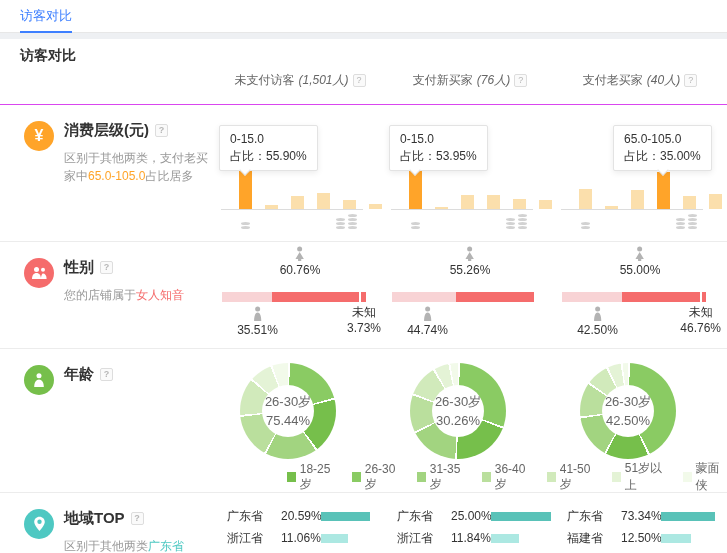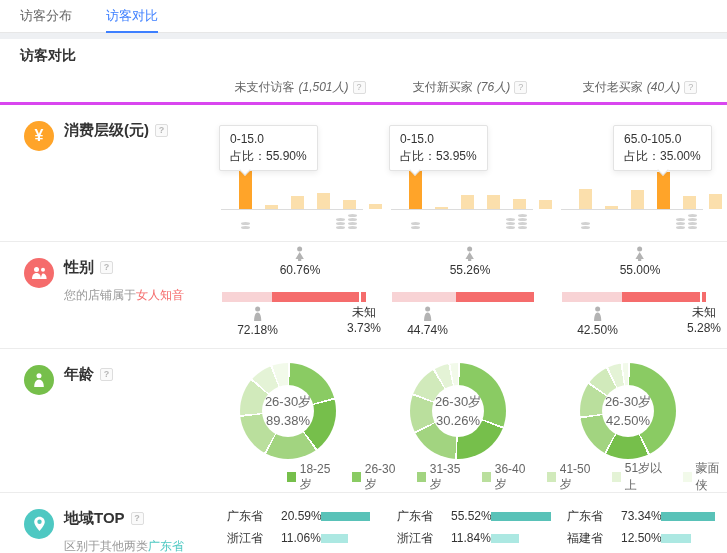--- a/index.html
+++ b/index.html
@@ -17,21 +17,21 @@
   .band { height:6px; background:#eef0f3; }
 
   
   .panel-header { height:33px; display:flex; align-items:center; padding:0 20px; }
   .panel-title { font-size:14px; font-weight:bold; color:#333; }
   .header-right { margin-left:auto; display:flex; align-items:center; gap:6px; color:#666; }
   .caret { width:0; height:0; border-left:4px solid transparent; border-right:4px solid transparent;
     border-top:5px solid #9aa0a6; margin-right:14px; }
 
   
-  .col-headers { display:flex; align-items:center; height:33px; border-bottom:3px solid #d946ef; }
+  .col-headers { display:flex; align-items:flex-start; height:33px; border-bottom:1px solid #d946ef; }
   .col-spacer { width:215px; }
   .col-head { width:170px; display:flex; justify-content:center; align-items:center; gap:4px; color:#666; }
   .col-count { font-style:italic; }
   .help { width:13px; height:13px; flex:0 0 13px; border:1px solid #ddd; background:#fafafa;
     color:#b6b6b6; border-radius:2px; font-size:9px; line-height:11px; text-align:center;
     display:inline-block; cursor:pointer; }
 
   
   .row { display:flex; border-bottom:1px solid #ececec; position:relative; }
   .row-label { width:215px; padding:16px 0 0 20px; position:relative; }
@@ -84,21 +84,20 @@
   .r-name { width:54px; color:#333; }
   .r-pct { width:40px; color:#333; }
   .r-bar { height:9px; margin-left:0; }
 
   .hl { font-weight:normal; }
 </style>
 </head>
 <body>
 
 <div class="tabbar">
-  <div class="tab">访客分布</div>
   <div class="tab active">访客对比</div>
 </div>
 <div class="band"></div>
 
 <div class="panel-header">
   <div class="panel-title">访客对比</div>
 </div>
 
 <div class="col-headers">
   <div class="col-spacer"></div>
@@ -121,20 +120,23 @@
 
 <div class="row row-consumption">
   <div class="row-label">
     <div class="row-icon" style="background:#FFA429">
       <span style="font-size:16px;font-weight:bold;">¥</span>
     </div>
     <div class="row-text">
       <div class="row-title">
         <span>消费层级(元)</span>
         <span class="help">?</span>
+      </div>
+      <div class="row-desc">
+        <span>区别于其他两类，支付老买家中</span><span class="hl" style="color:#FFA429">65.0-105.0</span><span>占比居多</span>
       </div>
     </div>
   </div>
   <div style="display:flex" id="consumption-cells">
       <div class="cell">
         <div class="tooltip" style="left: 4px;">
           <div>0-15.0</div>
           <div>占比：55.90%</div>
           <div class="tt-arrow" style="left: 20.5px;"></div>
         </div>
@@ -268,21 +270,21 @@
           </svg><span>60.76%</span></div>
         <div class="g-bar">
           <div style="width: 50.4242px; background: rgb(248, 211, 213);"></div>
           <div style="width: 86.2792px; background: rgb(245, 108, 108);"></div>
           <div style="width: 2px; background: rgb(255, 255, 255);"></div>
           <div style="width: 5.2966px; background: rgb(245, 108, 108);"></div>
         </div>
         <div class="g-label" style="left: 25%; top: 64px; transform: translateX(-50%);"><svg width="14" height="16" viewBox="0 0 14 16" fill="#b3b3b3">
             <circle cx="7" cy="3" r="2.5"></circle>
             <path d="M3.4 15 C3.4 9.8 4.8 6.4 7 6.4 C9.2 6.4 10.6 9.8 10.6 15 Z"></path>
-          </svg><span>72.18%</span></div>
+          </svg><span>35.51%</span></div>
         <div class="g-unknown">
           <div>未知</div>
           <div>3.73%</div>
         </div>
       </div>
       <div class="cell">
         <div class="g-label" style="left: 50%; top: 4px; transform: translateX(-50%);"><svg width="14" height="16" viewBox="0 0 14 16" fill="#b3b3b3">
             <circle cx="7" cy="3" r="2.5"></circle>
             <path d="M7 6 L11.2 13 L8.6 13 L8.6 15 L5.4 15 L5.4 13 L2.8 13 Z"></path>
           </svg><span>55.26%</span></div>
@@ -305,21 +307,21 @@
           <div style="width: 78.1px; background: rgb(245, 108, 108);"></div>
           <div style="width: 2px; background: rgb(255, 255, 255);"></div>
           <div style="width: 3.55px; background: rgb(245, 108, 108);"></div>
         </div>
         <div class="g-label" style="left: 25%; top: 64px; transform: translateX(-50%);"><svg width="14" height="16" viewBox="0 0 14 16" fill="#b3b3b3">
             <circle cx="7" cy="3" r="2.5"></circle>
             <path d="M3.4 15 C3.4 9.8 4.8 6.4 7 6.4 C9.2 6.4 10.6 9.8 10.6 15 Z"></path>
           </svg><span>42.50%</span></div>
         <div class="g-unknown">
           <div>未知</div>
-          <div>5.28%</div>
+          <div>46.76%</div>
         </div>
       </div>
     </div>
 </div>
 
 <div class="row row-age">
   <div class="age-main">
     <div class="row-label">
       <div class="row-icon" style="background:#76BF4B">
         <svg width="12" height="15" viewBox="0 0 12 15" fill="#fff">
@@ -332,21 +334,21 @@
           <span>年龄</span>
           <span class="help">?</span>
         </div>
       </div>
     </div>
     <div class="age-cells" id="age-cells">
         <div class="cell">
           <div class="donut" style="background: conic-gradient(rgb(255, 255, 255) 0deg, rgb(255, 255, 255) 2.5deg, rgb(138, 203, 99) 2.5deg, rgb(138, 203, 99) 73.872deg, rgb(255, 255, 255) 73.872deg, rgb(255, 255, 255) 76.372deg, rgb(118, 191, 75) 76.372deg, rgb(118, 191, 75) 142.272deg, rgb(255, 255, 255) 142.272deg, rgb(255, 255, 255) 144.772deg, rgb(162, 212, 128) 144.772deg, rgb(162, 212, 128) 207.072deg, rgb(255, 255, 255) 207.072deg, rgb(255, 255, 255) 209.572deg, rgb(186, 223, 157) 209.572deg, rgb(186, 223, 157) 262.872deg, rgb(255, 255, 255) 262.872deg, rgb(255, 255, 255) 265.372deg, rgb(209, 234, 187) 265.372deg, rgb(209, 234, 187) 309.672deg, rgb(255, 255, 255) 309.672deg, rgb(255, 255, 255) 312.172deg, rgb(228, 243, 214) 312.172deg, rgb(228, 243, 214) 338.472deg, rgb(255, 255, 255) 338.472deg, rgb(255, 255, 255) 340.972deg, rgb(242, 250, 234) 340.972deg, rgb(242, 250, 234) 360deg);">
             <div class="donut-hole">
               <div>26-30岁</div>
-              <div>89.38%</div>
+              <div>75.44%</div>
             </div>
           </div>
         </div>
         <div class="cell">
           <div class="donut" style="background: conic-gradient(rgb(255, 255, 255) 0deg, rgb(255, 255, 255) 2.5deg, rgb(138, 203, 99) 2.5deg, rgb(138, 203, 99) 108.936deg, rgb(255, 255, 255) 108.936deg, rgb(255, 255, 255) 111.436deg, rgb(118, 191, 75) 111.436deg, rgb(118, 191, 75) 180.936deg, rgb(255, 255, 255) 180.936deg, rgb(255, 255, 255) 183.436deg, rgb(162, 212, 128) 183.436deg, rgb(162, 212, 128) 242.136deg, rgb(255, 255, 255) 242.136deg, rgb(255, 255, 255) 244.636deg, rgb(186, 223, 157) 244.636deg, rgb(186, 223, 157) 288.936deg, rgb(255, 255, 255) 288.936deg, rgb(255, 255, 255) 291.436deg, rgb(209, 234, 187) 291.436deg, rgb(209, 234, 187) 328.536deg, rgb(255, 255, 255) 328.536deg, rgb(255, 255, 255) 331.036deg, rgb(228, 243, 214) 331.036deg, rgb(228, 243, 214) 348.336deg, rgb(255, 255, 255) 348.336deg, rgb(255, 255, 255) 350.836deg, rgb(242, 250, 234) 350.836deg, rgb(242, 250, 234) 360deg);">
             <div class="donut-hole">
               <div>26-30岁</div>
               <div>30.26%</div>
             </div>
           </div>
@@ -423,21 +425,21 @@
           <div class="r-bar" style="width: 26.5px; background: rgb(172, 232, 226);"></div>
         </div>
         <div class="r-row">
           <span class="r-name"></span>
           <span class="r-pct"></span>
         </div>
       </div>
       <div class="cell region-list">
         <div class="r-row">
           <span class="r-name">广东省</span>
-          <span class="r-pct">55.52%</span>
+          <span class="r-pct">25.00%</span>
           <div class="r-bar" style="width: 60px; background: rgb(89, 194, 184);"></div>
         </div>
         <div class="r-row">
           <span class="r-name">浙江省</span>
           <span class="r-pct">11.84%</span>
           <div class="r-bar" style="width: 28.4px; background: rgb(172, 232, 226);"></div>
         </div>
         <div class="r-row">
           <span class="r-name"></span>
           <span class="r-pct"></span>

